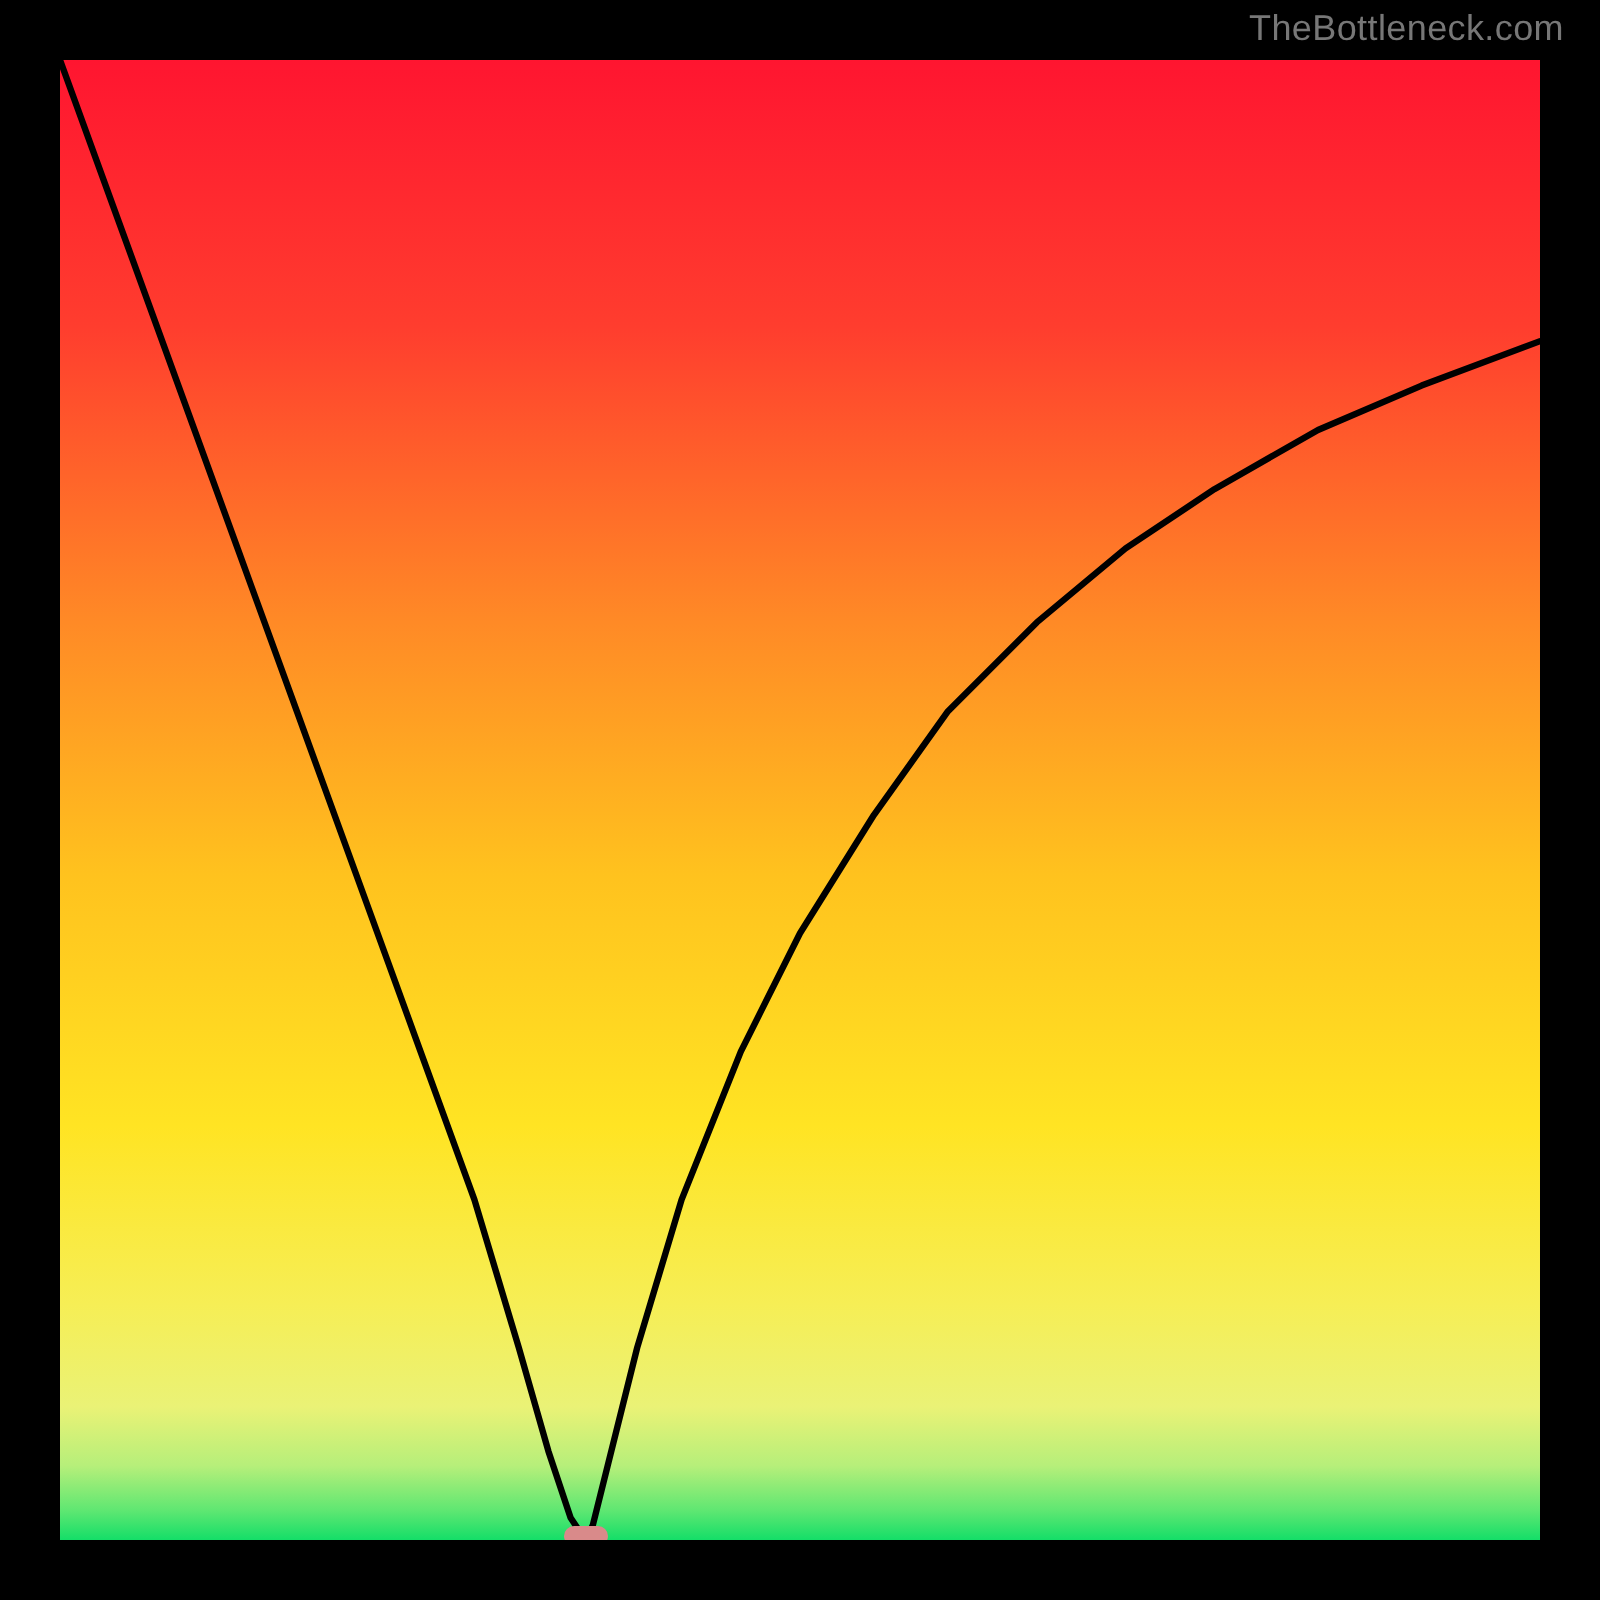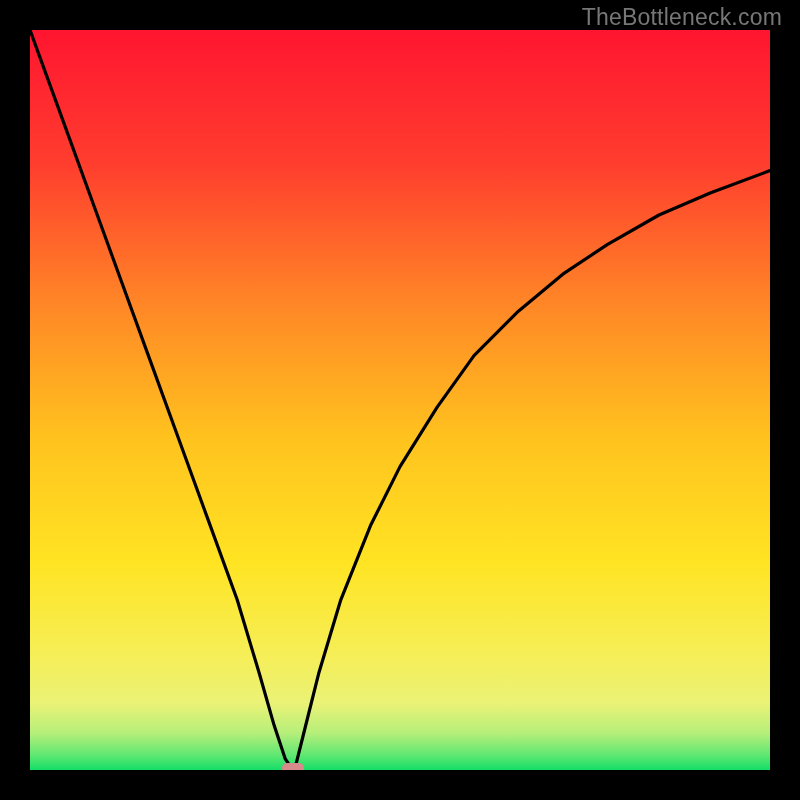--- a/index.html
+++ b/index.html
@@ -41,21 +41,21 @@
   .marker {
     position: absolute;
     background: #d98a8a;
     border-radius: 6px;
   }
   .watermark {
     position: absolute;
     top: 4px;
     right: 18px;
     color: #777;
-    font-size: 23px;
+    font-size: 18px;
     font-weight: 500;
     letter-spacing: 0.2px;
   }
 </style>
 </head>
 <body>
 
 <div class="frame">
 
   <div class="plot-area">

